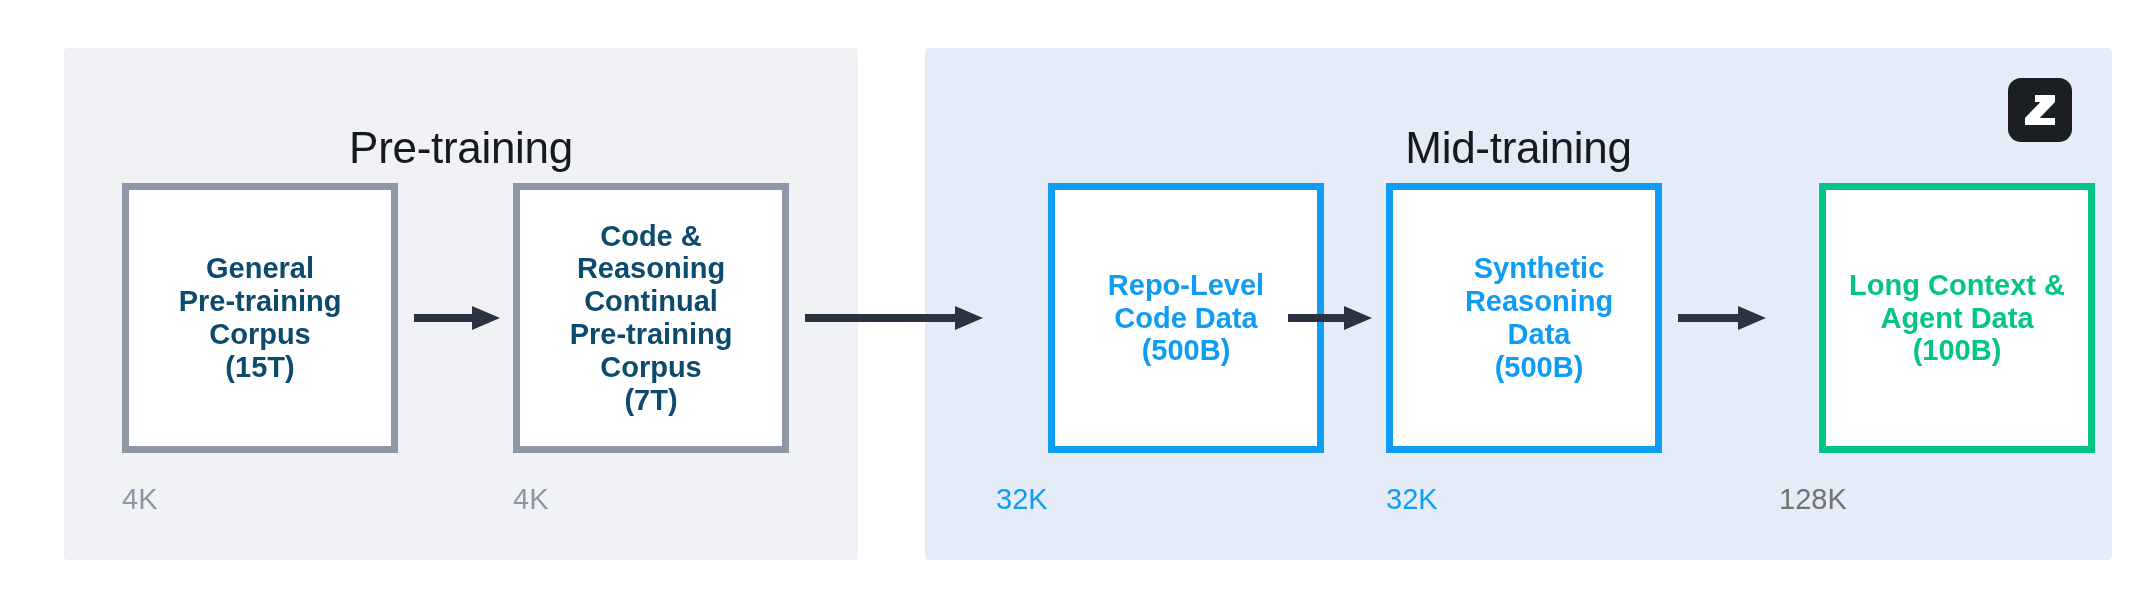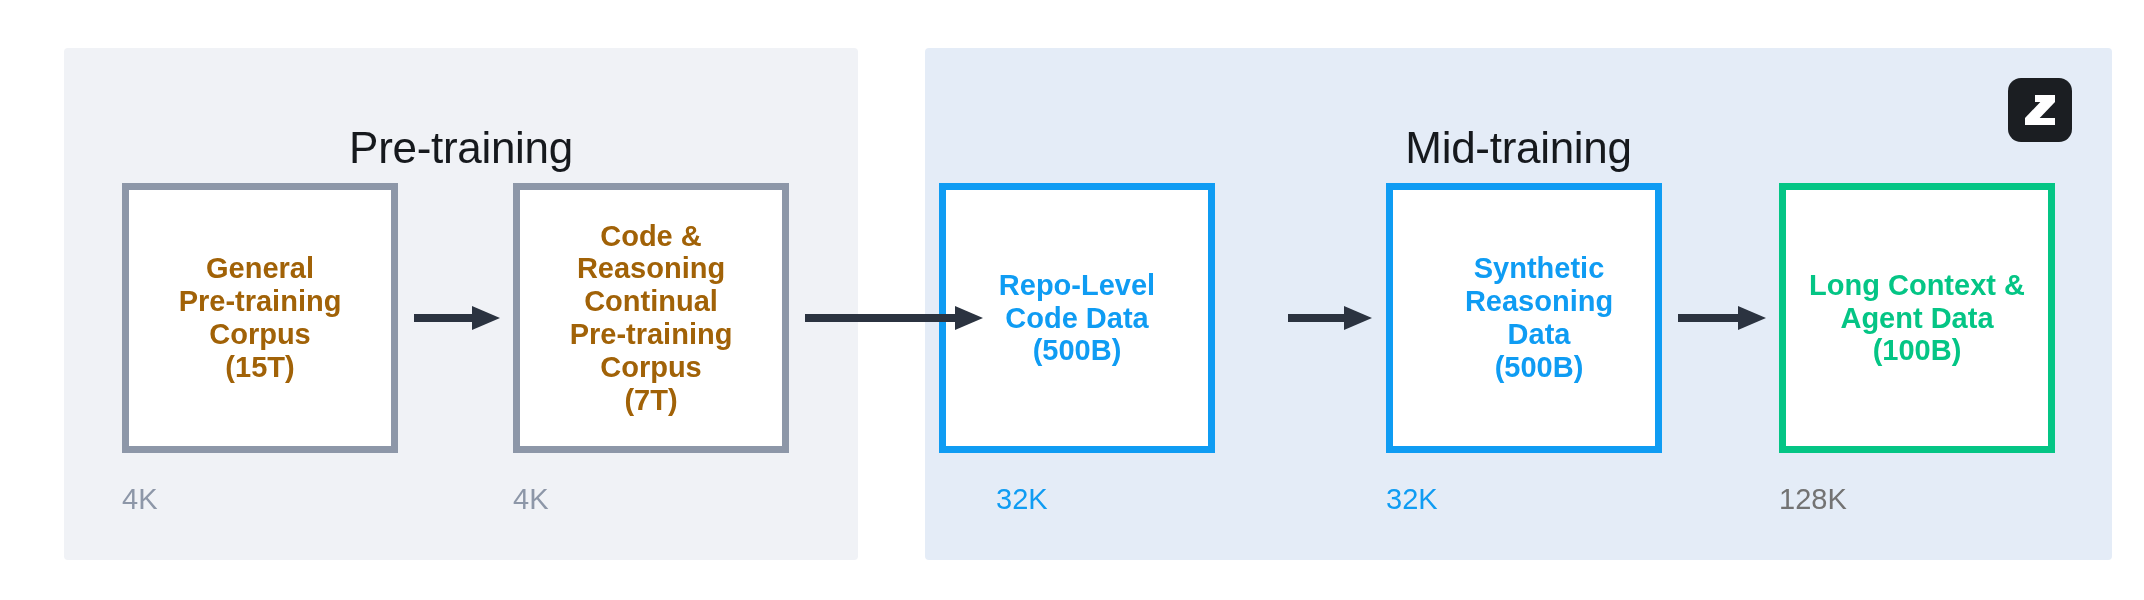--- a/index.html
+++ b/index.html
@@ -25,29 +25,29 @@
   .node{
     position:absolute;top:183px;width:276px;height:270px;
     background:#ffffff;box-sizing:border-box;
     display:flex;align-items:center;justify-content:center;
   }
   .node-label{
     font-size:29px;font-weight:700;line-height:1.13;
     text-align:center;white-space:pre-line;padding:0 8px;
   }
   .grey-node{border:7px solid #8d97a8;}
-  .grey-node .node-label{color:#a16207;}
+  .grey-node .node-label{color:#0c4a6e;}
   .blue-node{border:7px solid #0f9cf3;}
   .blue-node .node-label{color:#0f9cf3;}
-  .green-node{border:7px solid #04c585;}
+  .green-node{border:7px solid #04c585;margin-left:40px;}
   .green-node .node-label{color:#04c585;}
 
   #node-0{left:122px;align-items:center;}
   #node-1{left:513px;}
-  #node-2{left:939px;}
+  #node-2{left:1048px;}
   #node-3{left:1386px;padding-left:30px;}
   #node-4{left:1779px;}
 
   
   .ctx{
     position:absolute;top:485px;width:276px;text-align:left;
     font-size:29px;font-weight:400;line-height:1;
   }
   #ctx-0{left:122px;color:#8d97a8;}
   #ctx-1{left:513px;color:#8d97a8;}

